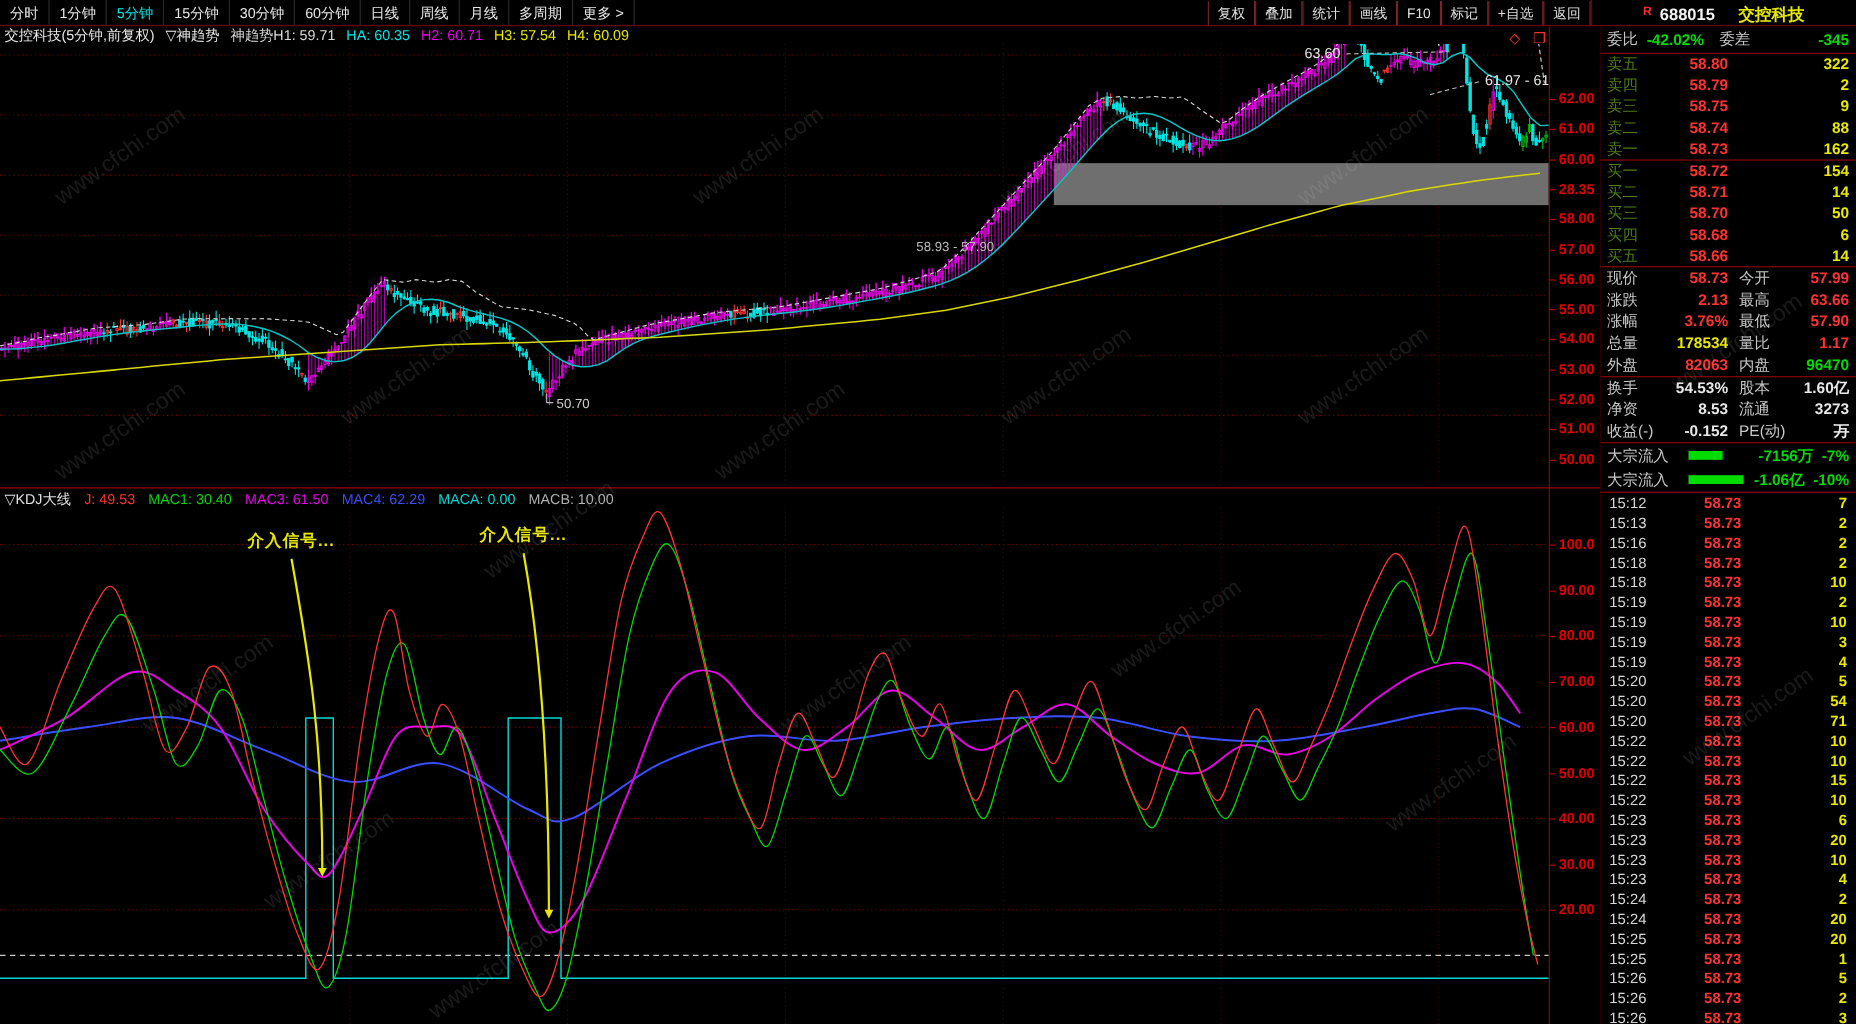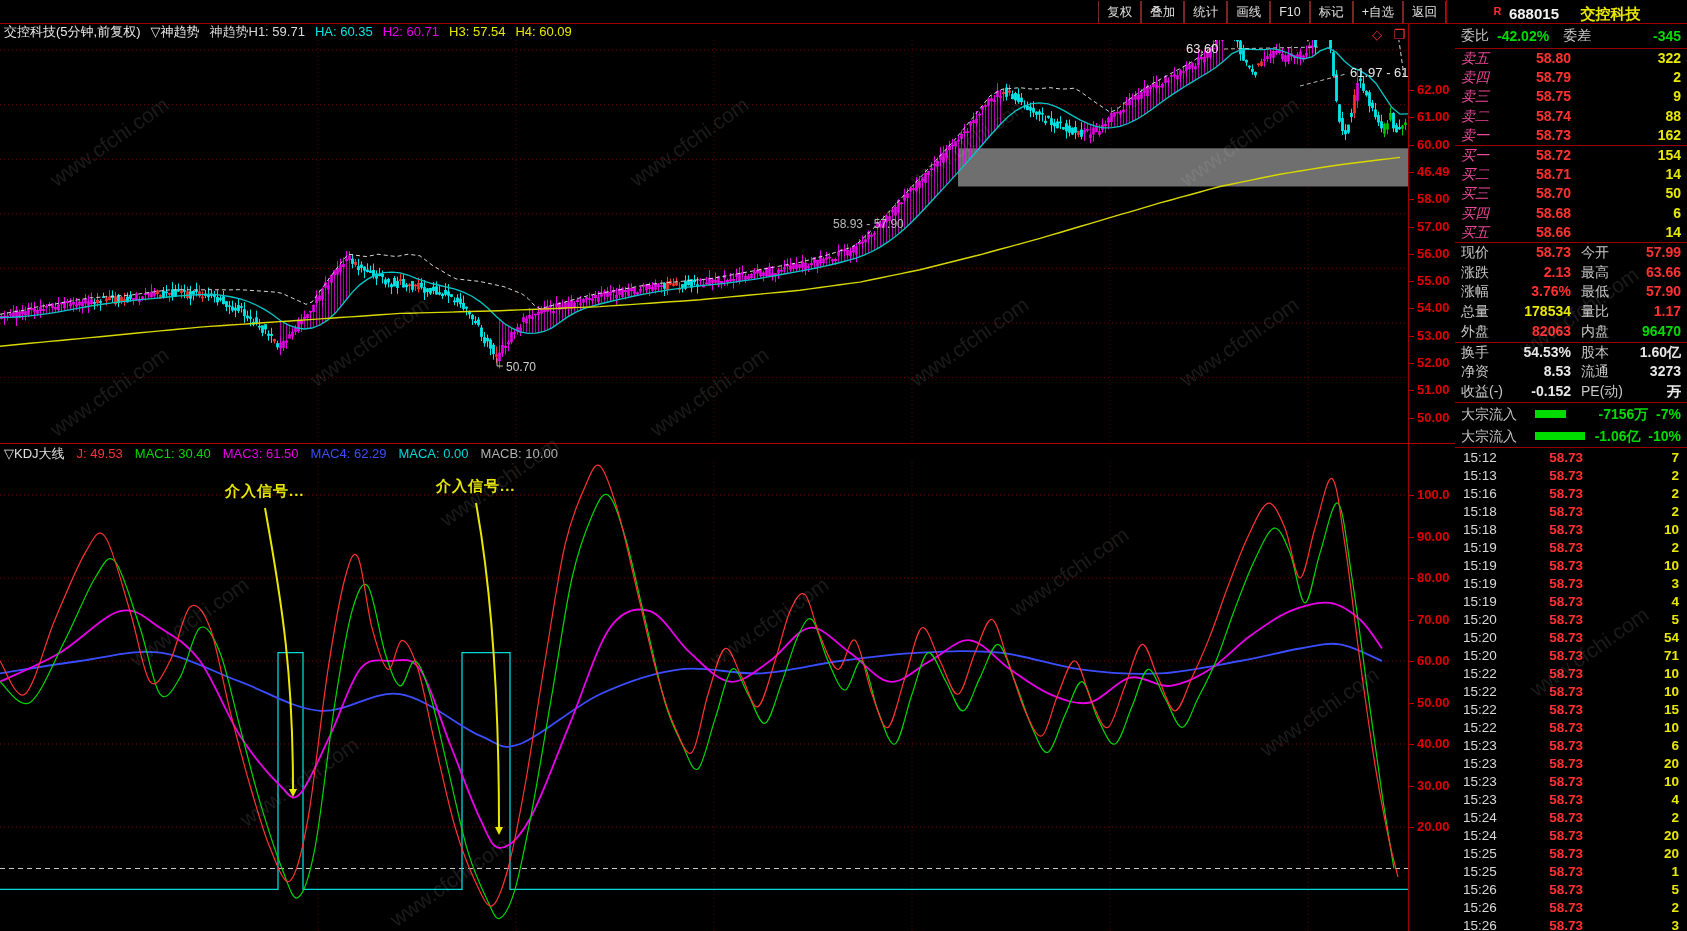--- a/index.html
+++ b/index.html
@@ -32,21 +32,21 @@
   .tick::before{content:"";position:absolute;left:0;top:8px;width:5px;height:1px;background:#c00000;}
   .corner-icons{position:absolute;left:1372px;top:3px;color:#ff3232;font-size:13px;letter-spacing:4px;}
   .signal{position:absolute;color:#e8e800;font-size:15px;font-weight:bold;letter-spacing:1px;}
   
   .side{position:absolute;left:1455px;top:24px;width:232px;height:907px;background:#000;box-sizing:border-box;}
   .sec{border-bottom:1px solid #9b0000;box-sizing:border-box;}
   .weibi{height:25px;display:flex;align-items:center;font-size:14px;padding:0 6px;}
   .weibi .lab{color:#c8c8c8;}
   .weibi .val{font-weight:bold;margin-left:8px;}
   .ob-row{height:19.2px;line-height:19.2px;display:flex;font-size:14px;padding:0 6px;}
-  .ob-row .lab{width:40px;color:#ec4899;font-style:italic;}
+  .ob-row .lab{width:40px;color:#4d7c0f;}
   .ob-row .price{width:70px;text-align:right;font-weight:bold;}
   .ob-row .vol{flex:1;text-align:right;font-weight:bold;}
   .q-row{height:19.8px;line-height:19.8px;display:flex;font-size:14px;padding:0 6px;}
   .q-row .lab{width:42px;color:#c8c8c8;}
   .q-row .v1{width:68px;text-align:right;font-weight:bold;}
   .q-row .lab2{width:52px;color:#c8c8c8;padding-left:10px;}
   .q-row .v2{flex:1;text-align:right;font-weight:bold;}
   .cap-row{height:19.6px;line-height:19.6px;display:flex;font-size:14px;padding:0 6px;color:#e0e0e0;}
   .cap-row .lab{width:56px;color:#c8c8c8;}
   .cap-row .v1{width:54px;text-align:right;font-weight:bold;}
@@ -64,20 +64,33 @@
   .red{color:#ff3232;} .yel{color:#e8e800;} .grn{color:#00dc00;} .wht{color:#e8e8e8;}
   .wm{position:absolute;color:rgba(215,215,215,0.12);font-size:21px;transform:rotate(-35deg);pointer-events:none;white-space:nowrap;}
   svg text{font-family:"Liberation Sans","DejaVu Sans",sans-serif;}
 </style>
 </head>
 <body>
 
 <div class="app">
 
   <div class="toolbar">
+    <div class="periods" id="periods">
+        <div class="period">分时</div>
+        <div class="period">1分钟</div>
+        <div class="period sel">5分钟</div>
+        <div class="period">15分钟</div>
+        <div class="period">30分钟</div>
+        <div class="period">60分钟</div>
+        <div class="period">日线</div>
+        <div class="period">周线</div>
+        <div class="period">月线</div>
+        <div class="period">多周期</div>
+        <div class="period">更多 &gt;</div>
+      </div>
     <div class="tb-spacer"></div>
     <div class="tb-buttons" id="tb-buttons">
         <div class="tb-btn">复权</div>
         <div class="tb-btn">叠加</div>
         <div class="tb-btn">统计</div>
         <div class="tb-btn">画线</div>
         <div class="tb-btn">F10</div>
         <div class="tb-btn">标记</div>
         <div class="tb-btn">+自选</div>
         <div class="tb-btn">返回</div>
@@ -1081,21 +1094,21 @@
         <path d="M0 199.0C4.2 204.5 15.8 239.1 25 232.2C34.2 225.3 45.0 181.0 55 157.5C65.0 134.0 76.7 104.9 85 91.1C93.3 77.3 97.5 64.8 105 74.5C112.5 84.2 122.5 125.0 130 149.2C137.5 173.4 143.3 211.4 150 219.7C156.7 228.0 163.3 211.4 170 199.0C176.7 186.5 183.3 150.6 190 145.0C196.7 139.5 203.3 148.5 210 165.8C216.7 183.1 223.3 222.5 230 248.8C236.7 275.1 243.3 300.7 250 323.5C256.7 346.3 263.3 369.8 270 385.8C276.7 401.7 283.7 423.8 290 418.9C296.3 414.1 301.7 392.0 308 356.7C314.3 321.4 321.8 247.4 328 207.3C334.2 167.2 340.0 134.7 345 116.0C350.0 97.3 353.5 86.9 358 95.2C362.5 103.5 367.0 147.1 372 165.8C377.0 184.5 383.0 205.2 388 207.3C393.0 209.4 397.0 178.3 402 178.3C407.0 178.3 412.5 190.0 418 207.3C423.5 224.6 428.8 255.7 435 282.0C441.2 308.3 448.3 342.2 455 365.0C461.7 387.8 468.8 405.8 475 418.9C481.2 432.1 486.5 445.9 492 443.9C497.5 441.8 502.5 426.6 508 406.5C513.5 386.4 518.8 358.1 525 323.5C531.2 288.9 538.3 239.1 545 199.0C551.7 158.9 558.3 111.8 565 82.8C571.7 53.7 579.2 37.8 585 24.7C590.8 11.6 594.5 -0.2 600 3.9C605.5 8.1 611.7 28.2 618 49.6C624.3 71.0 631.3 104.9 638 132.6C644.7 160.3 651.8 193.5 658 215.6C664.2 237.7 669.3 252.9 675 265.4C680.7 277.8 686.5 295.8 692 290.3C697.5 284.8 702.5 249.5 708 232.2C713.5 214.9 719.3 189.3 725 186.5C730.7 183.8 736.5 205.9 742 215.6C747.5 225.3 752.5 247.4 758 244.6C763.5 241.9 769.7 214.9 775 199.0C780.3 183.1 785.0 160.3 790 149.2C795.0 138.1 800.0 128.4 805 132.6C810.0 136.7 814.5 161.6 820 174.1C825.5 186.5 832.2 206.6 838 207.3C843.8 208.0 849.3 174.1 855 178.3C860.7 182.4 866.5 217.7 872 232.2C877.5 246.7 882.5 268.2 888 265.4C893.5 262.6 899.3 232.2 905 215.6C910.7 199.0 916.2 168.6 922 165.8C927.8 163.0 934.0 187.9 940 199.0C946.0 210.1 952.2 233.6 958 232.2C963.8 230.8 969.3 203.1 975 190.7C980.7 178.3 986.5 156.1 992 157.5C997.5 158.9 1002.5 183.8 1008 199.0C1013.5 214.2 1019.3 236.3 1025 248.8C1030.7 261.3 1036.5 276.5 1042 273.7C1047.5 270.9 1052.5 244.6 1058 232.2C1063.5 219.8 1069.3 197.6 1075 199.0C1080.7 200.4 1086.5 229.4 1092 240.5C1097.5 251.6 1102.5 268.2 1108 265.4C1113.5 262.6 1119.3 237.7 1125 223.9C1130.7 210.1 1136.5 183.8 1142 182.4C1147.5 181.0 1152.5 204.5 1158 215.6C1163.5 226.7 1169.3 248.8 1175 248.8C1180.7 248.8 1186.2 228.0 1192 215.6C1197.8 203.1 1204.0 189.3 1210 174.1C1216.0 158.9 1221.7 140.9 1228 124.3C1234.3 107.7 1241.3 88.3 1248 74.5C1254.7 60.7 1261.8 42.7 1268 41.3C1274.2 39.9 1279.7 53.7 1285 66.2C1290.3 78.6 1295.0 116.0 1300 116.0C1305.0 116.0 1309.7 82.8 1315 66.2C1320.3 49.6 1327.0 13.6 1332 16.4C1337.0 19.2 1340.3 52.4 1345 82.8C1349.7 113.2 1355.0 162.3 1360 199.0C1365.0 235.7 1370.3 273.7 1375 302.8C1379.7 331.8 1384.2 354.6 1388 373.3C1391.8 392.0 1396.3 407.9 1398 414.8" fill="none" stroke="#ff3232" stroke-width="1.2" stroke-linejoin="round"></path>
         <path d="M265 46 C283 146 293 215 293 328" fill="none" stroke="#e8e800" stroke-width="2"></path>
         <polygon points="289,327 297,327 293,335" fill="#e8e800"></polygon>
         <path d="M476 41 C494 141 499 253 499 366" fill="none" stroke="#e8e800" stroke-width="2"></path>
         <polygon points="495,365 503,365 499,373" fill="#e8e800"></polygon>
       </svg>
     <div class="gutter" id="gutter">
         <div class="tick" style="top: 58px;">62.00</div>
         <div class="tick" style="top: 85.3px;">61.00</div>
         <div class="tick" style="top: 112.6px;">60.00</div>
-        <div class="tick" style="top: 139.9px;">46.49</div>
+        <div class="tick" style="top: 139.9px;">28.35</div>
         <div class="tick" style="top: 167.2px;">58.00</div>
         <div class="tick" style="top: 194.5px;">57.00</div>
         <div class="tick" style="top: 221.8px;">56.00</div>
         <div class="tick" style="top: 249.1px;">55.00</div>
         <div class="tick" style="top: 276.4px;">54.00</div>
         <div class="tick" style="top: 303.7px;">53.00</div>
         <div class="tick" style="top: 331px;">52.00</div>
         <div class="tick" style="top: 358.3px;">51.00</div>
         <div class="tick" style="top: 385.6px;">50.00</div>
         <div class="tick" style="top: 463px;">100.0</div>

